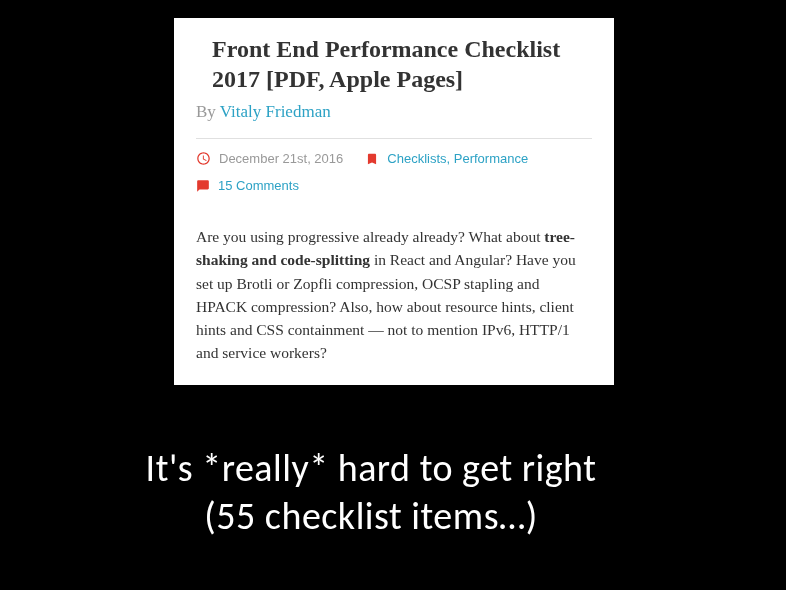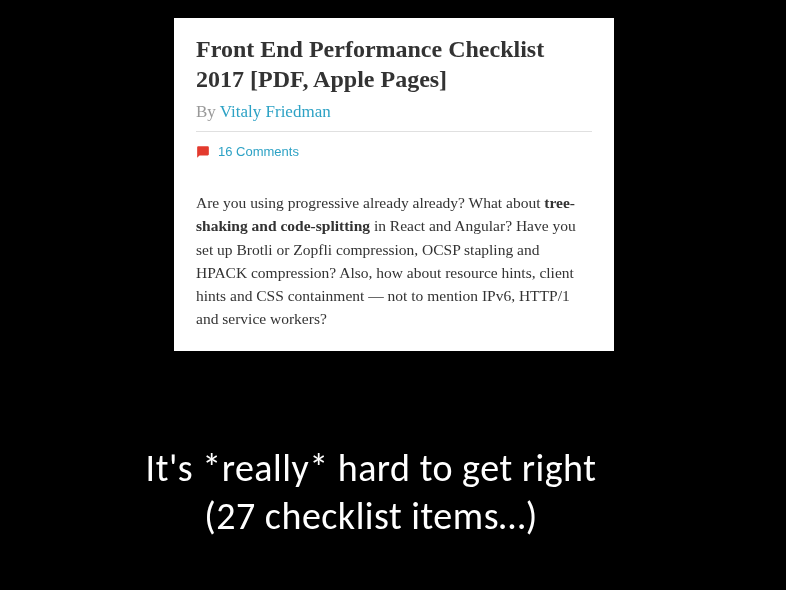--- a/index.html
+++ b/index.html
@@ -18,26 +18,27 @@
       background: #fff;
       padding: 16px 22px 20px 22px;
     }
     .article-title {
       font-family: Georgia, serif;
       font-weight: bold;
       font-size: 24px;
       line-height: 1.25;
       color: #333;
       margin-bottom: 8px;
+      margin-left: 16px;
     }
     .byline {
       font-size: 17px;
       color: #999;
       font-family: Georgia, serif;
-      margin-bottom: 9px;
+      margin-bottom: 16px;
     }
     .author-link {
       color: #2da2c5;
     }
     .divider {
       border: none;
       border-top: 1px solid #e0e0e0;
       margin-bottom: 12px;
     }
     .meta-row {
@@ -109,29 +110,43 @@
   </style>
 </head>
 <body>
 
 <div class="article-card">
   <h1 class="article-title">Front End Performance Checklist 2017 [PDF, Apple Pages]</h1>
   <div class="byline">
     <span>By </span><span class="author-link">Vitaly Friedman</span>
   </div>
   <hr class="divider">
+  <div class="meta-row">
+    <span class="clock-icon">
+      <svg width="15" height="15" viewBox="0 0 24 24" fill="currentColor">
+          <path d="M12 2C6.48 2 2 6.48 2 12s4.48 10 10 10 10-4.48 10-10S17.52 2 12 2zm0 18c-4.41 0-8-3.59-8-8s3.59-8 8-8 8 3.59 8 8-3.59 8-8 8zm.5-13H11v6l5.25 3.15.75-1.23-4.5-2.67V7z"></path>
+        </svg>
+    </span>
+    <span class="date-text">December 21st, 2016</span>
+    <span class="bookmark-icon">
+      <svg width="14" height="14" viewBox="0 0 24 24" fill="currentColor">
+          <path d="M17 3H7c-1.1 0-2 .9-2 2v16l7-3 7 3V5c0-1.1-.9-2-2-2z"></path>
+        </svg>
+    </span>
+    <span class="tag-link">Checklists, Performance</span>
+  </div>
   <div class="comments-row">
     <span class="comment-icon">
       <svg width="14" height="14" viewBox="0 0 24 24" fill="currentColor">
           <path d="M20 2H4c-1.1 0-2 .9-2 2v18l4-4h14c1.1 0 2-.9 2-2V4c0-1.1-.9-2-2-2z"></path>
         </svg>
     </span>
-    <span class="comments-link">16 Comments</span>
+    <span class="comments-link">15 Comments</span>
   </div>
   <p class="body-text">
     <span>Are you using progressive already already? What about </span><strong>tree-shaking and code-splitting</strong><span> in React and Angular? Have you set up Brotli or Zopfli compression, OCSP stapling and HPACK compression? Also, how about resource hints, client hints and CSS containment — not to mention IPv6, HTTP/1 and service workers?</span>
   </p>
 </div>
 
 <div class="caption">
   <div>It's *really* hard to get right</div>
-  <div>(27 checklist items…)</div>
+  <div>(55 checklist items…)</div>
 </div>
 
 </body></html>

